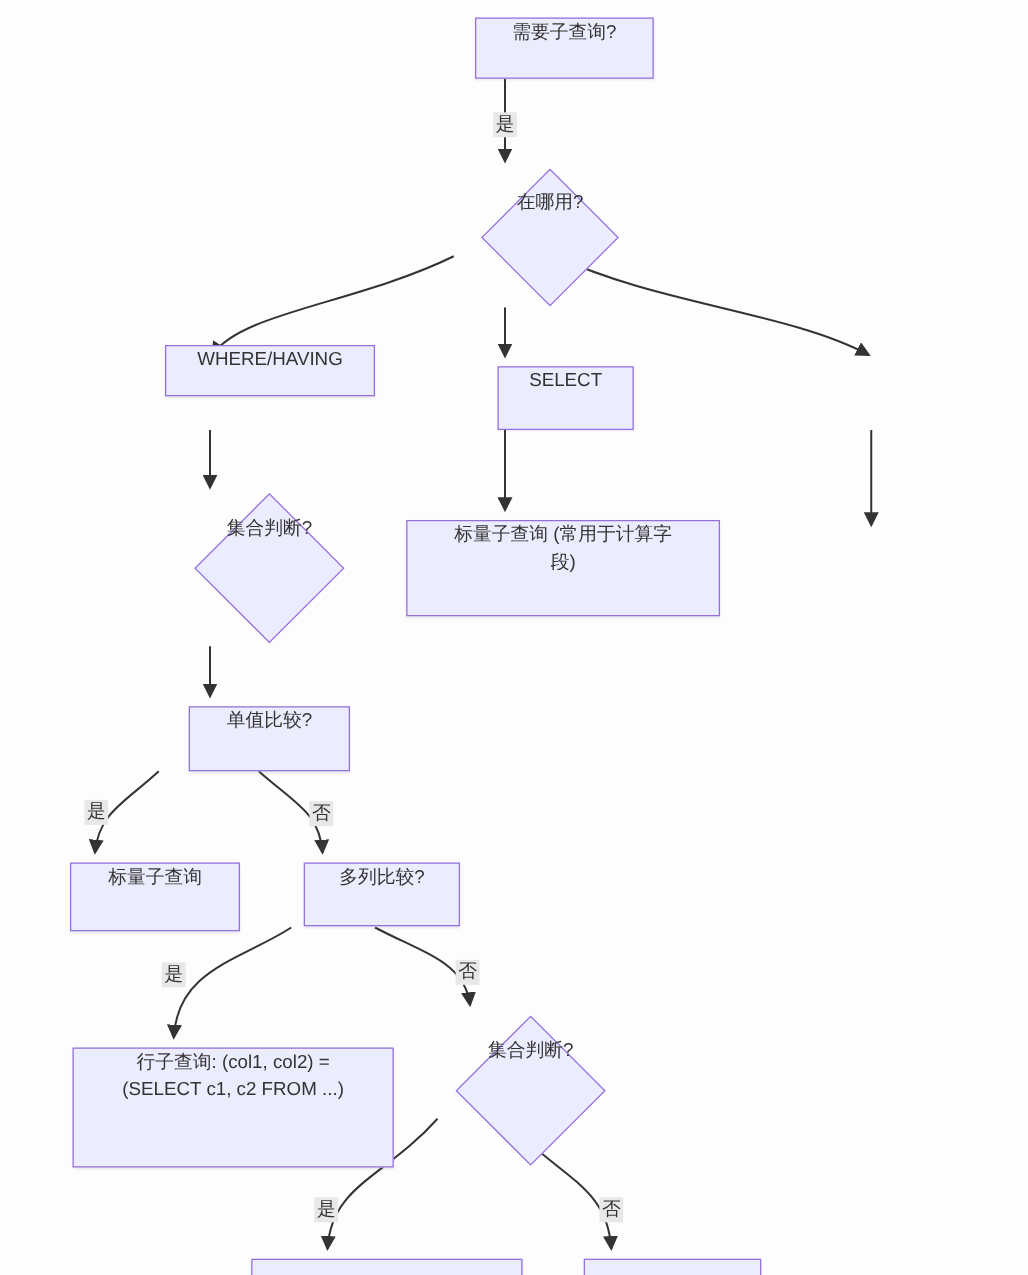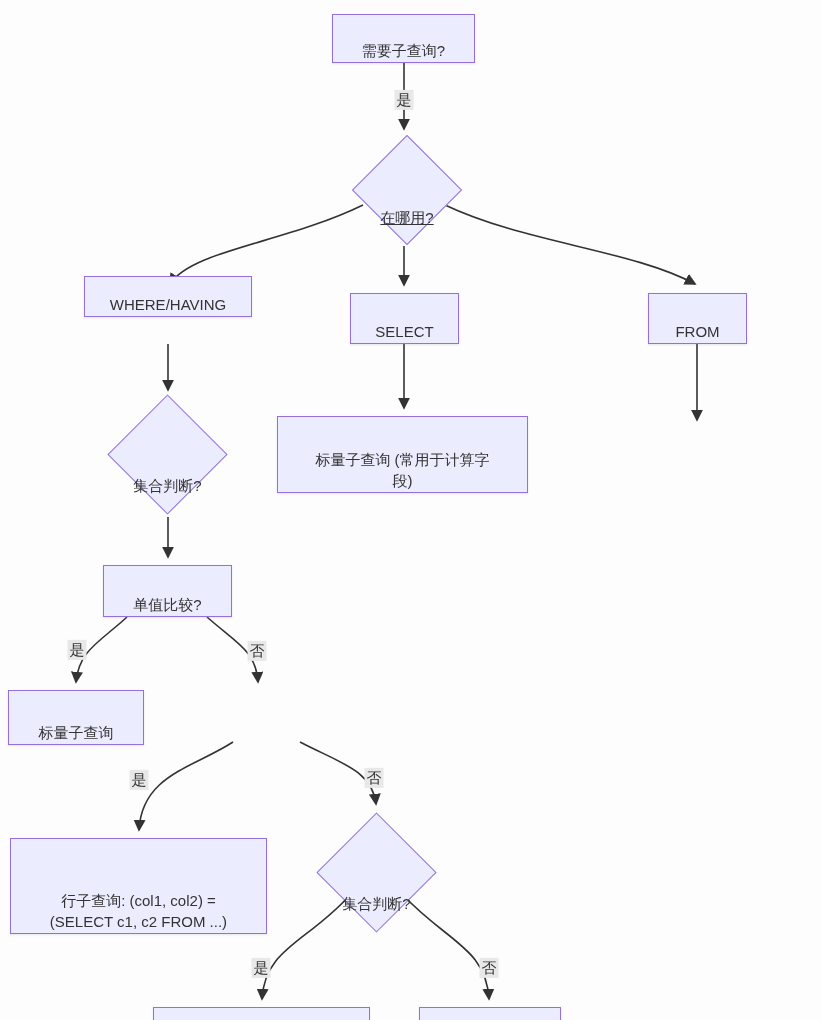--- a/index.html
+++ b/index.html
@@ -5,33 +5,33 @@
   :root{
     --c-node_fill:#ECECFF; --c-node_border:#9370DB; --c-text:#333333;
     --c-edge:#333333; --c-label_bg:#E8E8E8; --c-background:#FDFDFD;
   }
   html,body{margin:0;padding:0;}
   body{font-family:"Liberation Sans","DejaVu Sans",sans-serif;}
   .canvas{position:relative;width:822px;height:1020px;overflow:hidden;background:var(--c-background);}
   .edges{position:absolute;left:0;top:0;width:822px;height:1020px;z-index:1;}
   .edges path.edge{fill:none;stroke:var(--c-edge);stroke-width:1.6px;}
   #arrowhead path{fill:var(--c-edge);stroke:none;}
-  .node{position:absolute;z-index:2;display:flex;align-items:flex-end;justify-content:center;
+  .node{position:absolute;z-index:2;display:flex;align-items:flex-start;justify-content:center;
         background:var(--c-node_fill);border:1px solid var(--c-node_border);color:var(--c-text);
         font-size:15px;line-height:1.45;text-align:center;box-sizing:border-box;
-        box-shadow:0 1px 2px rgba(120,120,160,0.18);}
+        box-shadow:0 1px 2px rgba(120,120,160,0.18);margin-left:48px;}
   .node span{position:relative;z-index:2;}
   .node.diamond{background:transparent;border:none;box-shadow:none;}
   .diamond-bg{position:absolute;inset:0;background:var(--c-node_fill);border:1px solid var(--c-node_border);transform:rotate(45deg);z-index:1;}
   .nowrap{white-space:nowrap;}
   .edge-label{position:absolute;z-index:3;transform:translate(-50%,-50%);
         background:var(--c-label_bg);color:var(--c-text);font-size:15px;padding:0 2px;line-height:1.35;}
   
   .n-need{left:332px;top:14px;width:143px;height:49px;}
-  .n-whereused{left:368px;top:151px;width:78px;height:78px;text-decoration:underline;}
+  .n-whereused{left:353px;top:151px;width:78px;height:78px;}
   .n-wherehaving{left:84px;top:276px;width:168px;height:41px;}
   .n-select{left:350px;top:293px;width:109px;height:51px;}
   .n-from{left:648px;top:293px;width:99px;height:51px;}
   .n-comparetype{left:125px;top:412px;width:85px;height:85px;}
   .n-scalarcalc{left:277px;top:416px;width:251px;height:77px;}
   .n-scalarcalc span{max-width:178px;}
   .n-derived{left:582px;top:428px;width:231px;height:51px;}
   .n-singlevalue{left:103px;top:565px;width:129px;height:52px;}
   .n-scalarsub{left:8px;top:690px;width:136px;height:55px;}
   .n-multicol{left:195px;top:690px;width:125px;height:51px;}
@@ -86,42 +86,42 @@
   </div>
 
   <div class="node rect n-wherehaving">
     <span>WHERE/HAVING</span>
   </div>
 
   <div class="node rect n-select">
     <span>SELECT</span>
   </div>
 
-  <div class="node rect n-from">
-    <span>FROM</span>
-  </div>
 
   <div class="node diamond n-comparetype">
     <div class="diamond-bg"></div>
     <span class="nowrap">集合判断?</span>
   </div>
 
   <div class="node rect n-scalarcalc">
     <span>标量子查询 (常用于计算字段)</span>
   </div>
 
 
   <div class="node rect n-singlevalue">
     <span>单值比较?</span>
   </div>
 
   <div class="node rect n-scalarsub">
     <span>标量子查询</span>
   </div>
 
+  <div class="node rect n-multicol">
+    <span>多列比较?</span>
+  </div>
 
   <div class="node rect n-rowsub">
     <span>行子查询: (col1, col2) = (SELECT c1, c2 FROM ...)</span>
   </div>
 
   <div class="node diamond n-setjudge">
     <div class="diamond-bg"></div>
     <span class="nowrap">集合判断?</span>
   </div>
 

